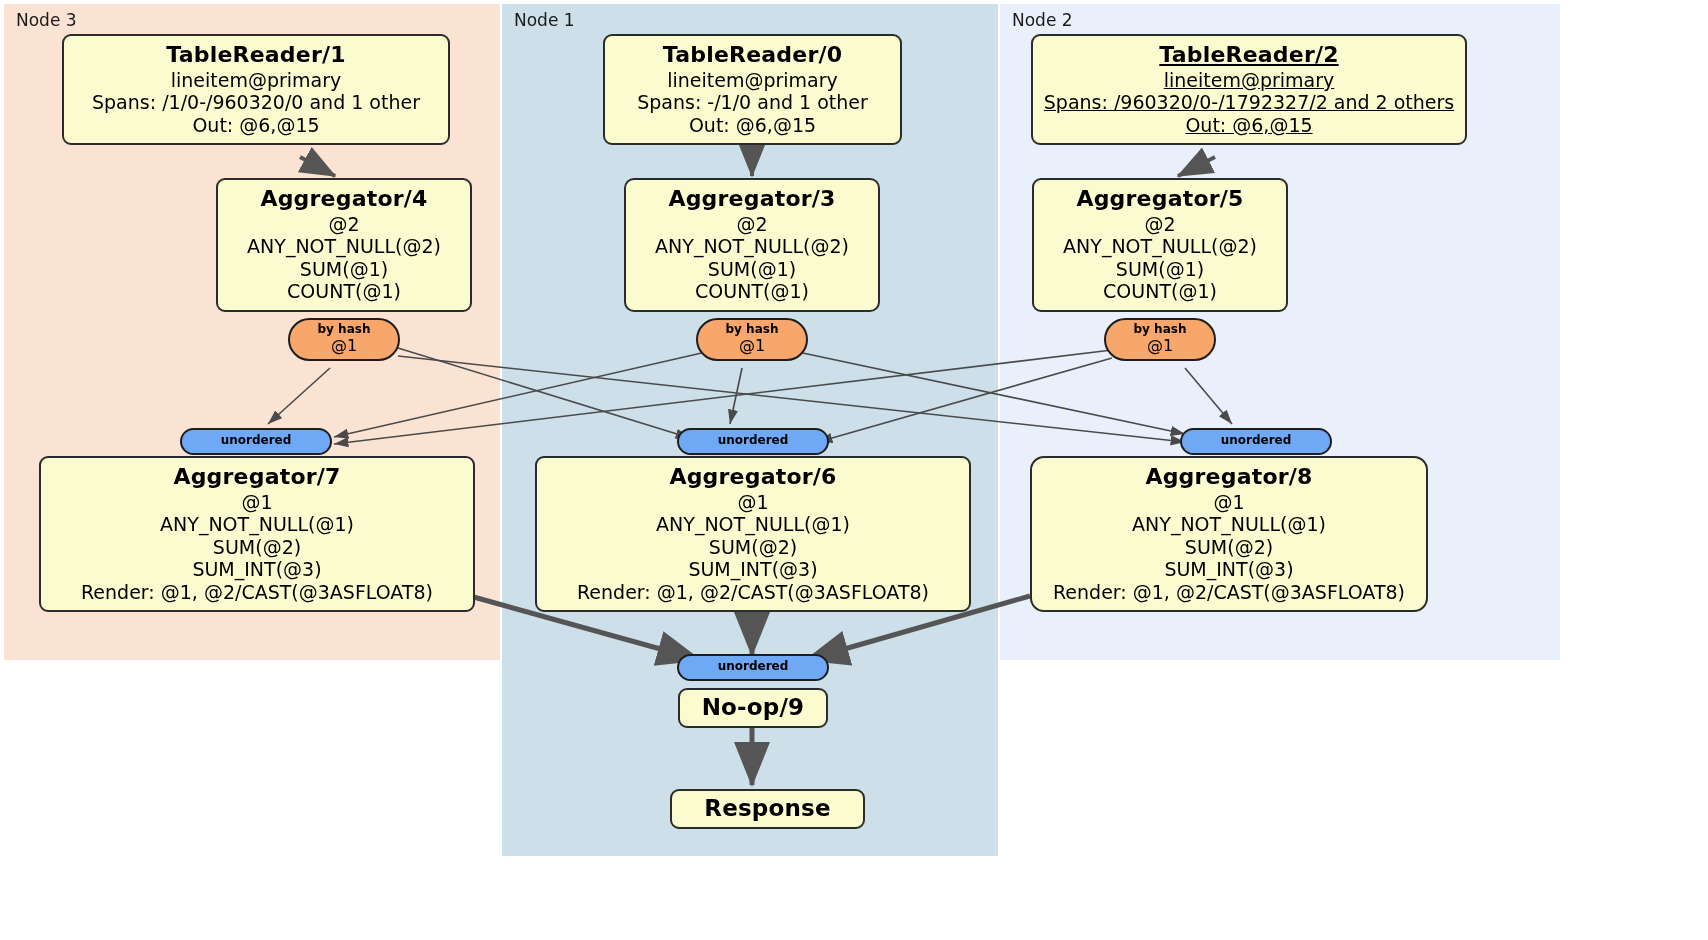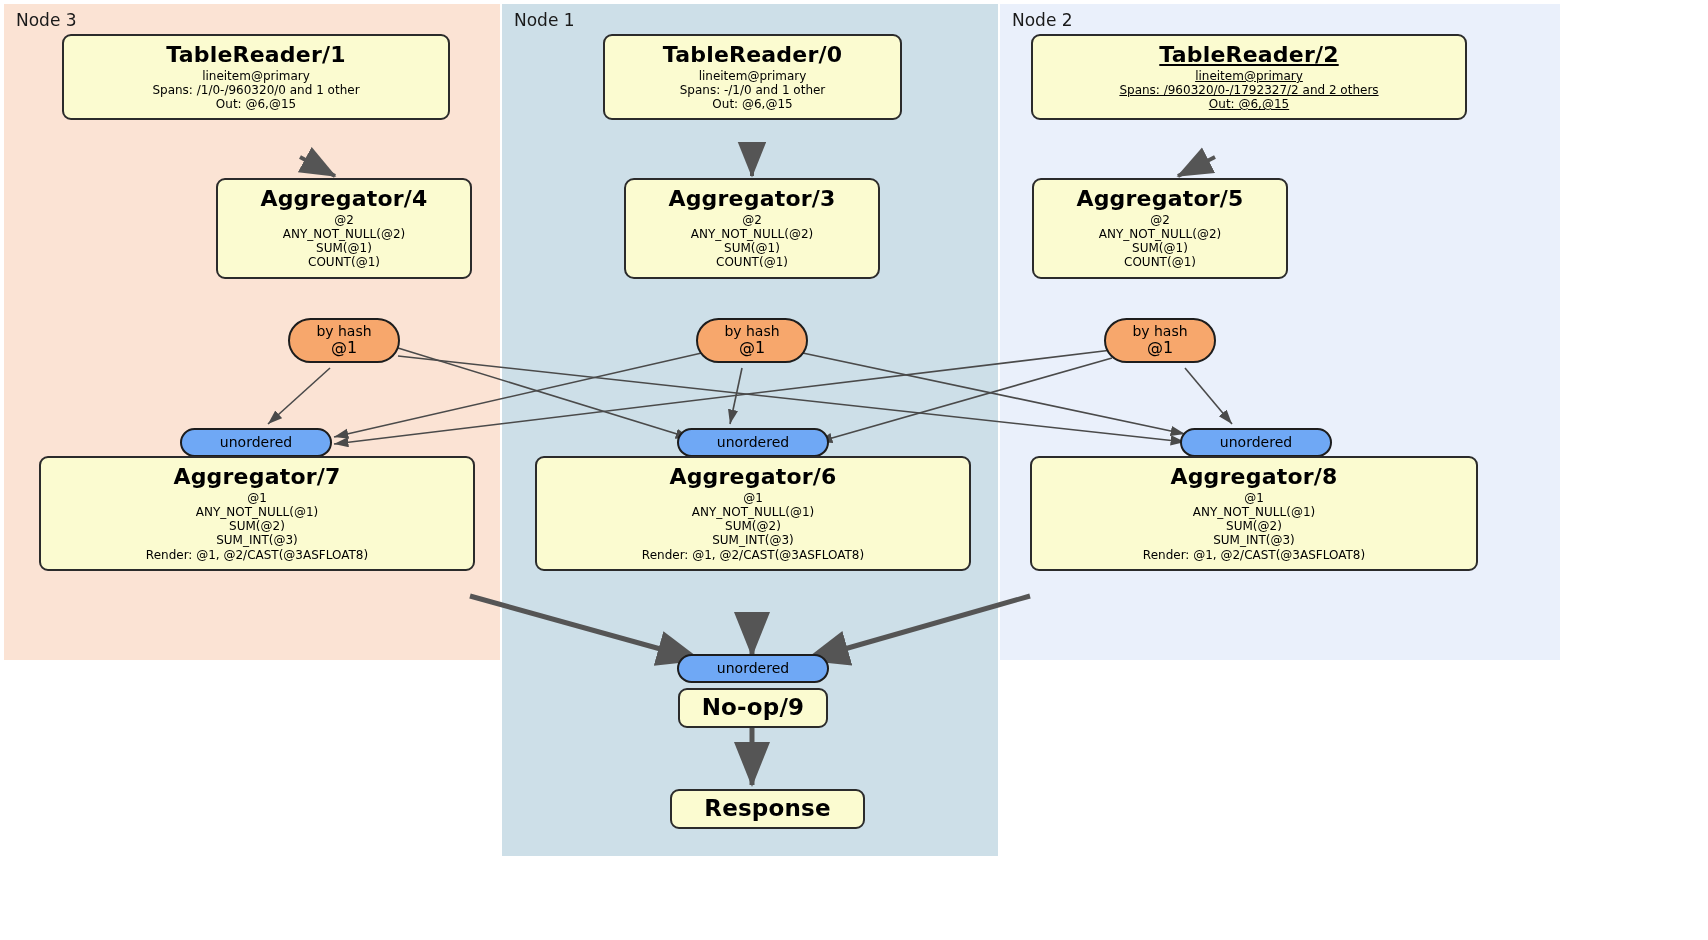--- a/index.html
+++ b/index.html
@@ -17,28 +17,28 @@
   #edges{position:absolute;left:0;top:0;width:1708px;height:940px;
          pointer-events:none;}
 
   
   .box{position:absolute;box-sizing:border-box;background:#fbfbd0;
        border:2px solid #2b2b2b;border-radius:9px;
        text-align:center;line-height:1.18;padding:6px 10px 7px 10px;
        color:#000;}
   .box .title{font-weight:bold;font-size:22px;letter-spacing:.2px;
               display:block;margin-bottom:1px;}
-  .box .ln{display:block;font-size:12px;white-space:nowrap;}
+  .box .ln{display:block;font-size:19px;white-space:nowrap;}
 
   
   .pill{position:absolute;box-sizing:border-box;border:2px solid #1d1d1d;
         border-radius:999px;text-align:center;color:#000;line-height:1.15;}
   .pill.hash{background:#f7a76c;padding:3px 14px 4px 14px;}
   .pill.unord{background:#6fa8f5;padding:4px 16px 5px 16px;}
-  .pill .p1{display:block;font-weight:normal;font-size:14px;white-space:nowrap;}
+  .pill .p1{display:block;font-weight:bold;font-size:12px;white-space:nowrap;}
   .pill .p2{display:block;font-size:16px;white-space:nowrap;}
 
   
   .box.small{padding:4px 14px 5px 14px;}
   .box.small .title{font-size:23px;margin:0;}
 </style>
 </head>
 <body>
 
 <div id="stage">
@@ -166,21 +166,21 @@
 
   <div class="box" style="left:535px;top:456px;width:436px;">
     <span class="title">Aggregator/6</span>
     <span class="ln">@1</span>
     <span class="ln">ANY_NOT_NULL(@1)</span>
     <span class="ln">SUM(@2)</span>
     <span class="ln">SUM_INT(@3)</span>
     <span class="ln">Render: @1, @2/CAST(@3ASFLOAT8)</span>
   </div>
 
-  <div class="box" style="left:1030px;top:456px;width:448px;">
+  <div class="box" style="left:1030px;top:456px;width:398px;border-radius:14px;">
     <span class="title">Aggregator/8</span>
     <span class="ln">@1</span>
     <span class="ln">ANY_NOT_NULL(@1)</span>
     <span class="ln">SUM(@2)</span>
     <span class="ln">SUM_INT(@3)</span>
     <span class="ln">Render: @1, @2/CAST(@3ASFLOAT8)</span>
   </div>
 
   <div class="pill unord" style="left:677px;top:654px;width:152px;">
     <span class="p1">unordered</span>

